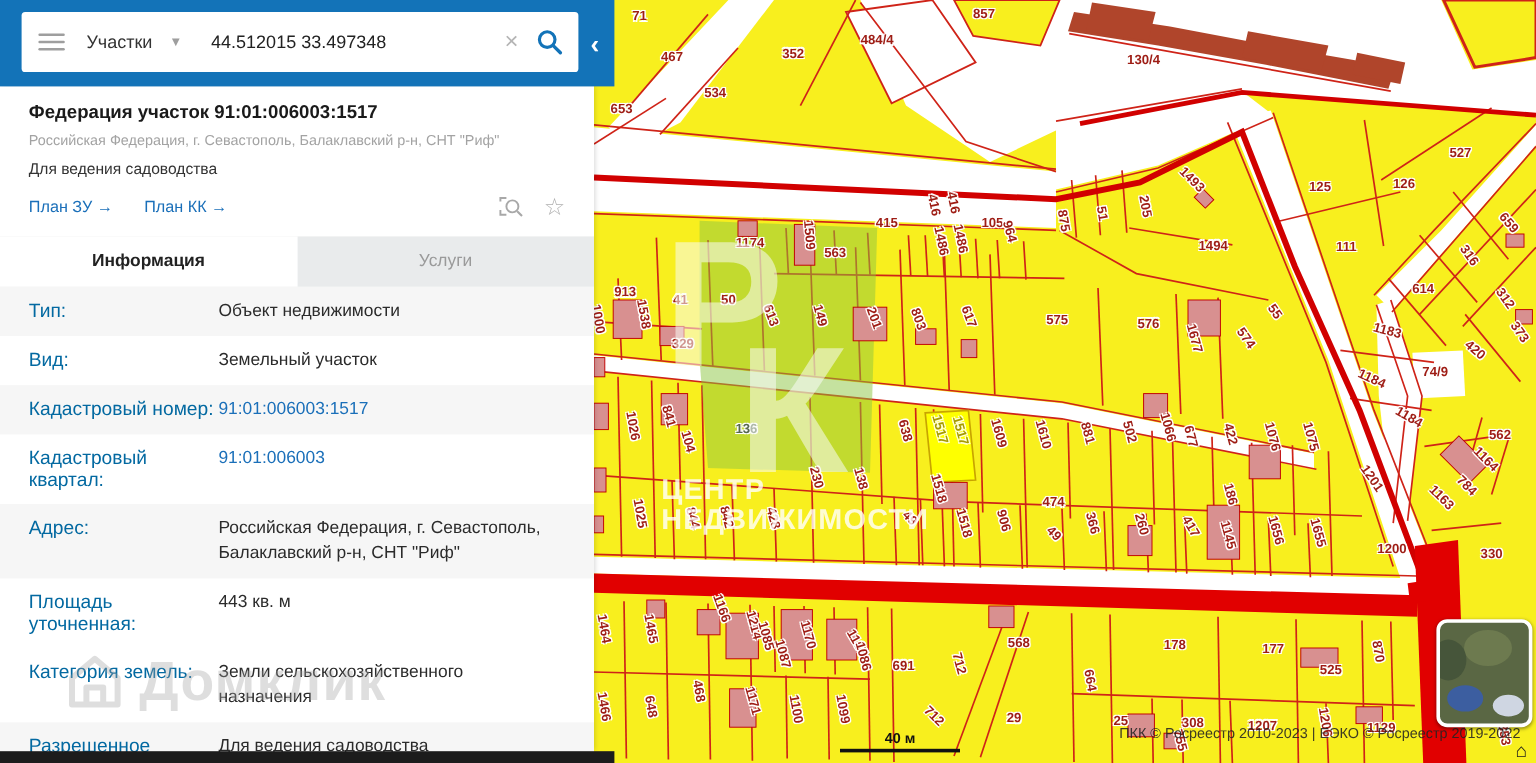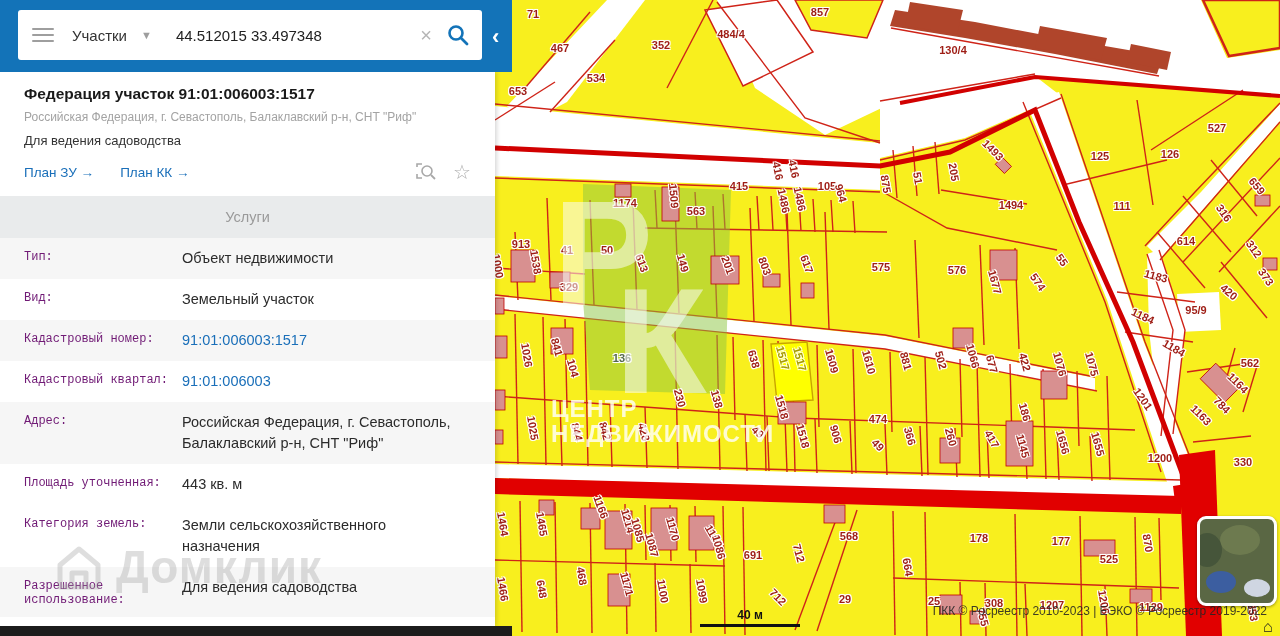--- a/index.html
+++ b/index.html
@@ -57,21 +57,21 @@
   .linkrow{margin-top:12px;display:flex;align-items:center;}
   .plink{color:#1a6fb9;font-size:13.5px;margin-right:26px;cursor:pointer;text-decoration:none;}
   .headicons{margin-left:auto;display:flex;align-items:center;gap:16px;color:#a8a8a8;}
   .tabs{display:flex;margin-top:12px;height:42px;background:#e9ebec;}
   .tab{flex:1;display:flex;align-items:center;justify-content:center;font-size:14.5px;cursor:pointer;}
   .tab.active{background:#fff;color:#222;font-weight:bold;}
   .tab.inactive{color:#9a9a9a;}
   .rows{position:relative;}
   .row{display:flex;padding:10px 0;}
   .row.stripe{background:#f6f6f6;}
-  .row .lab{width:158px;padding-left:24px;font-size:12px;color:#701a75;flex-shrink:0;padding-top:2px;font-family:Liberation Mono, monospace;}
+  .row .lab{width:158px;padding-left:24px;font-size:16px;color:#0369a1;flex-shrink:0;padding-top:2px;}
   .row .val{font-size:14.5px;color:#2b2b2b;padding-right:28px;line-height:1.45;}
   .row .val.link{color:#1a6fb9;cursor:pointer;}
   .wm-dom{position:absolute;left:52px;top:468px;display:flex;align-items:center;color:rgba(160,160,160,.35);
      pointer-events:none;z-index:5;}
   .wm-dom .txt{font-size:46px;font-weight:bold;margin-left:10px;letter-spacing:1px;}
   .blackbar{position:absolute;left:0;top:626px;width:512px;height:10px;background:#1c1c1c;z-index:40;}
 </style>
 </head>
 <body>
 
@@ -335,21 +335,21 @@
         <span class="plabel" style="left: 675px; top: 154px;">126</span>
         <span class="plabel" style="left: 722px; top: 128px;">527</span>
         <span class="plabel" style="left: 627px; top: 206px;">111</span>
         <span class="plabel" style="left: 729px; top: 213px; transform: translate(-50%, -50%) rotate(55deg);">316</span>
         <span class="plabel" style="left: 762px; top: 186px; transform: translate(-50%, -50%) rotate(50deg);">659</span>
         <span class="plabel" style="left: 691px; top: 241px;">614</span>
         <span class="plabel" style="left: 759px; top: 249px; transform: translate(-50%, -50%) rotate(55deg);">312</span>
         <span class="plabel" style="left: 771px; top: 277px; transform: translate(-50%, -50%) rotate(55deg);">373</span>
         <span class="plabel" style="left: 734px; top: 292px; transform: translate(-50%, -50%) rotate(40deg);">420</span>
         <span class="plabel" style="left: 661px; top: 276px; transform: translate(-50%, -50%) rotate(15deg);">1183</span>
-        <span class="plabel" style="left: 701px; top: 310px;">95/9</span>
+        <span class="plabel" style="left: 701px; top: 310px;">74/9</span>
         <span class="plabel" style="left: 648px; top: 316px; transform: translate(-50%, -50%) rotate(25deg);">1184</span>
         <span class="plabel" style="left: 679px; top: 348px; transform: translate(-50%, -50%) rotate(30deg);">1184</span>
         <span class="plabel" style="left: 648px; top: 399px; transform: translate(-50%, -50%) rotate(55deg);">1201</span>
         <span class="plabel" style="left: 706px; top: 415px; transform: translate(-50%, -50%) rotate(45deg);">1163</span>
         <span class="plabel" style="left: 755px; top: 363px;">562</span>
         <span class="plabel" style="left: 743px; top: 383px; transform: translate(-50%, -50%) rotate(45deg);">1164</span>
         <span class="plabel" style="left: 727px; top: 405px; transform: translate(-50%, -50%) rotate(45deg);">784</span>
         <span class="plabel" style="left: 748px; top: 462px;">330</span>
         <span class="plabel" style="left: 665px; top: 458px;">1200</span>
         <span class="plabel" style="left: 32px; top: 355px; transform: translate(-50%, -50%) rotate(80deg);">1026</span>
@@ -477,20 +477,21 @@
           <svg width="22" height="20" viewBox="0 0 22 20">
             <path d="M2,5 L2,2 L7,2 M2,12 L2,16 L7,16" fill="none" stroke="#a8a8a8" stroke-width="1.6"></path>
             <circle cx="12" cy="9" r="5" fill="none" stroke="#a8a8a8" stroke-width="1.6"></circle>
             <line x1="16" y1="13" x2="20" y2="17" stroke="#a8a8a8" stroke-width="1.8"></line>
           </svg>
           <span style="font-size:20px;color:#b0b0b0;">☆</span>
         </div>
       </div>
     </div>
     <div class="tabs">
+      <div class="tab active">Информация</div>
       <div class="tab inactive">Услуги</div>
     </div>
     <div class="rows" id="rows">
         <div class="row stripe">
           <div class="lab">Тип:</div>
           <div class="val">Объект недвижимости</div>
         </div>
         <div class="row">
           <div class="lab">Вид:</div>
           <div class="val">Земельный участок</div>

